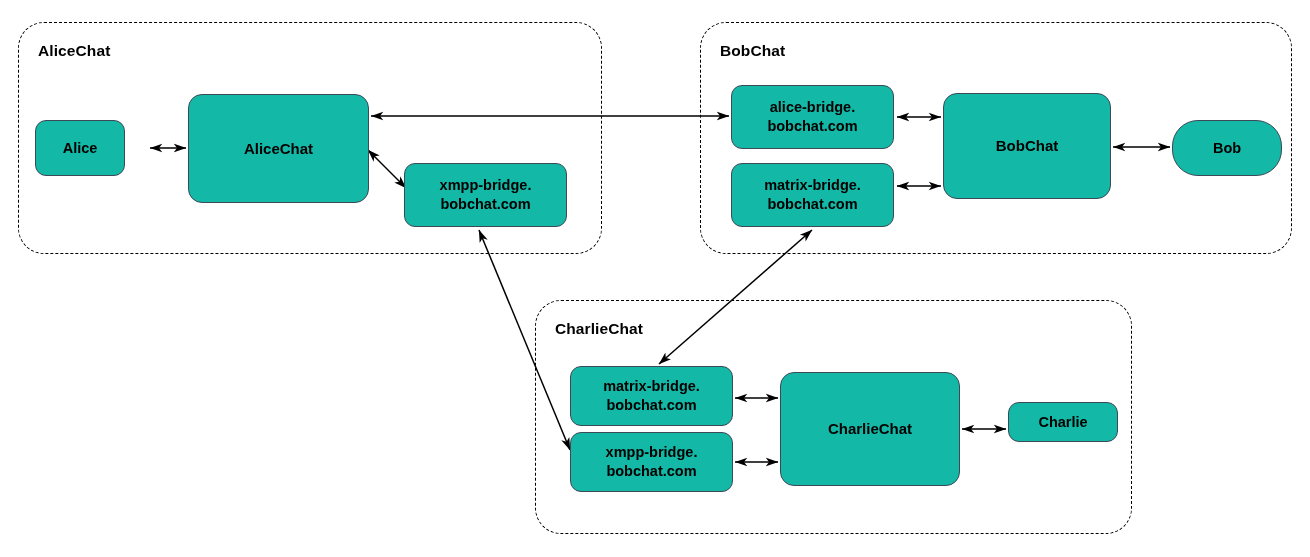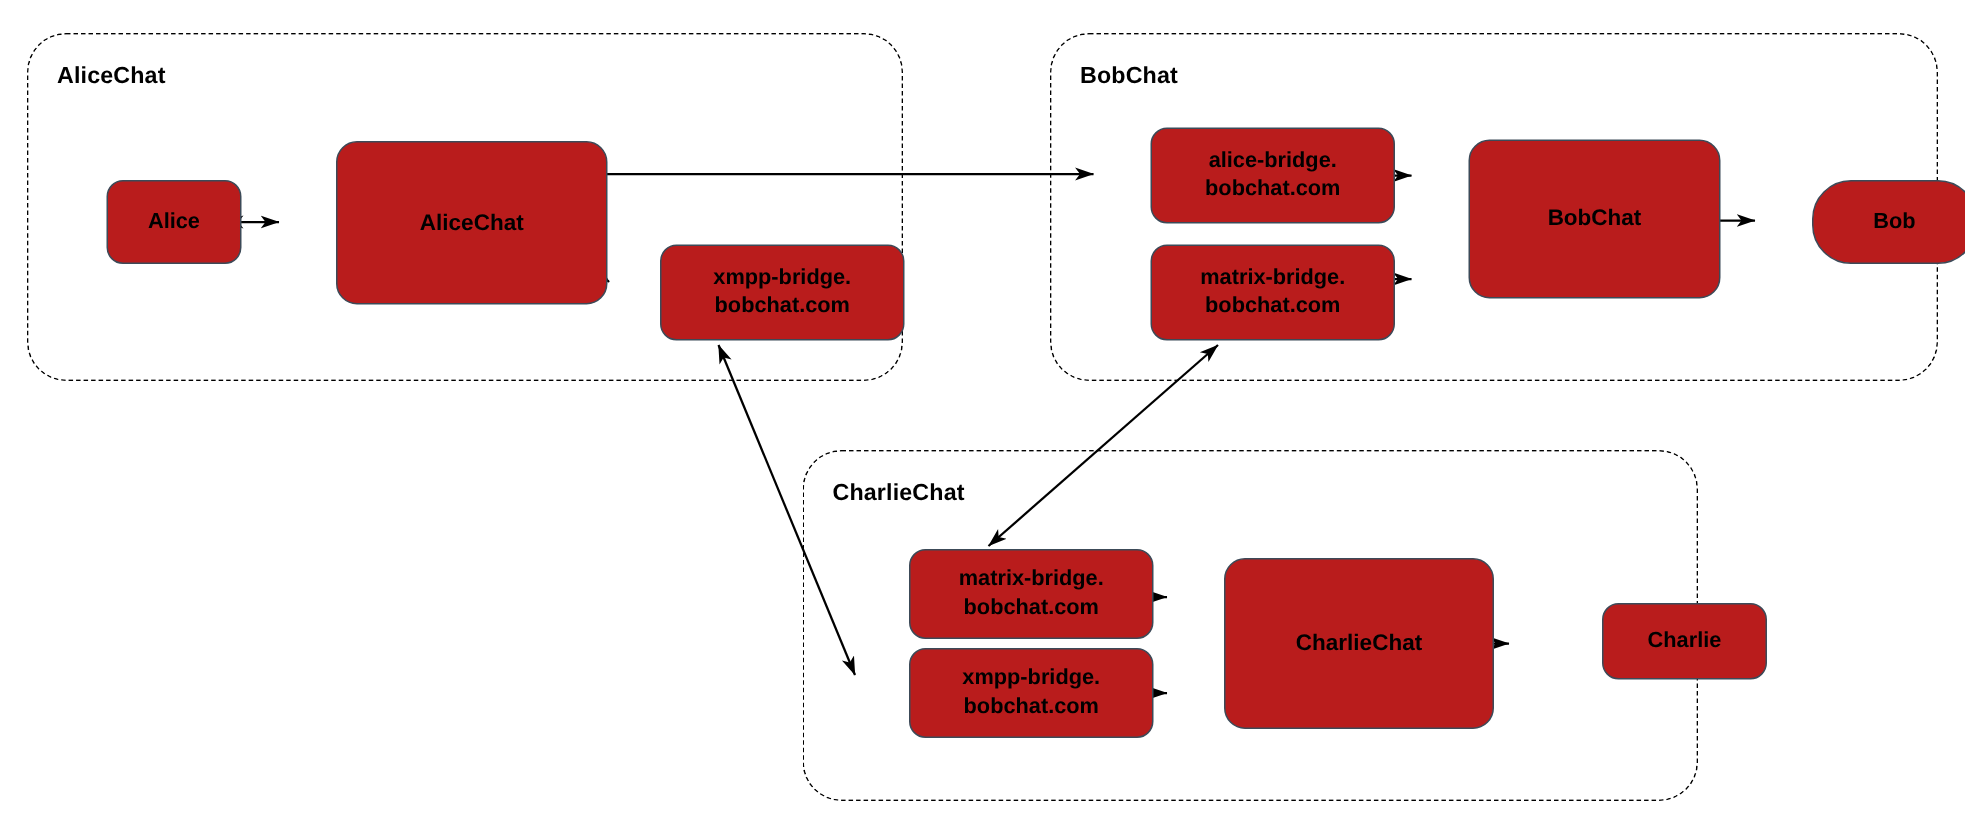--- a/index.html
+++ b/index.html
@@ -3,24 +3,24 @@
 <meta charset="utf-8">
 <style>
   html,body{margin:0;padding:0;background:#ffffff;}
   body{width:1310px;height:557px;overflow:hidden;
        font-family:"Liberation Sans","DejaVu Sans",sans-serif;}
   #stage{position:relative;width:1310px;height:557px;background:#fff;}
   #wires{position:absolute;left:0;top:0;width:1310px;height:557px;pointer-events:none;}
   .zone{position:absolute;border:1.6px dashed #000;border-radius:26px;background:transparent;}
   .zone-label{position:absolute;font-size:15.5px;font-weight:bold;color:#000;
               letter-spacing:.1px;white-space:nowrap;}
-  .node{position:absolute;background:#b91c1c;border:1.3px solid #3c4a58;
+  .node{position:absolute;background:#14b8a6;border:1.3px solid #3c4a58;
         border-radius:11px;display:flex;align-items:center;justify-content:center;
         text-align:center;font-size:14.5px;font-weight:bold;color:#000;
-        line-height:1.28;box-sizing:border-box;padding:2px 4px;margin-left:36px;}
+        line-height:1.28;box-sizing:border-box;padding:2px 4px;}
   .node span{display:block;}
   .node.big{border-radius:14px;font-size:15px;}
 </style>
 </head>
 <body>
 
 <div id="stage">
   <svg id="wires" viewBox="0 0 1310 557" xmlns="http://www.w3.org/2000/svg">
     <defs>
       <marker id="ah-end" markerWidth="9" markerHeight="9" refX="8.2" refY="3.2" orient="auto" markerUnits="strokeWidth">
@@ -101,19 +101,19 @@
         <div>
           <span>xmpp-bridge.</span>
           <span>bobchat.com</span>
         </div>
       </div>
       <div class="node big" style="left: 780px; top: 372px; width: 180px; height: 114px;">
         <div>
           <span>CharlieChat</span>
         </div>
       </div>
-      <div class="node" style="left: 1032px; top: 402px; width: 110px; height: 51px;">
+      <div class="node" style="left: 1008px; top: 402px; width: 110px; height: 40px;">
         <div>
           <span>Charlie</span>
         </div>
       </div>
     </div>
 </div>
 
 </body></html>

